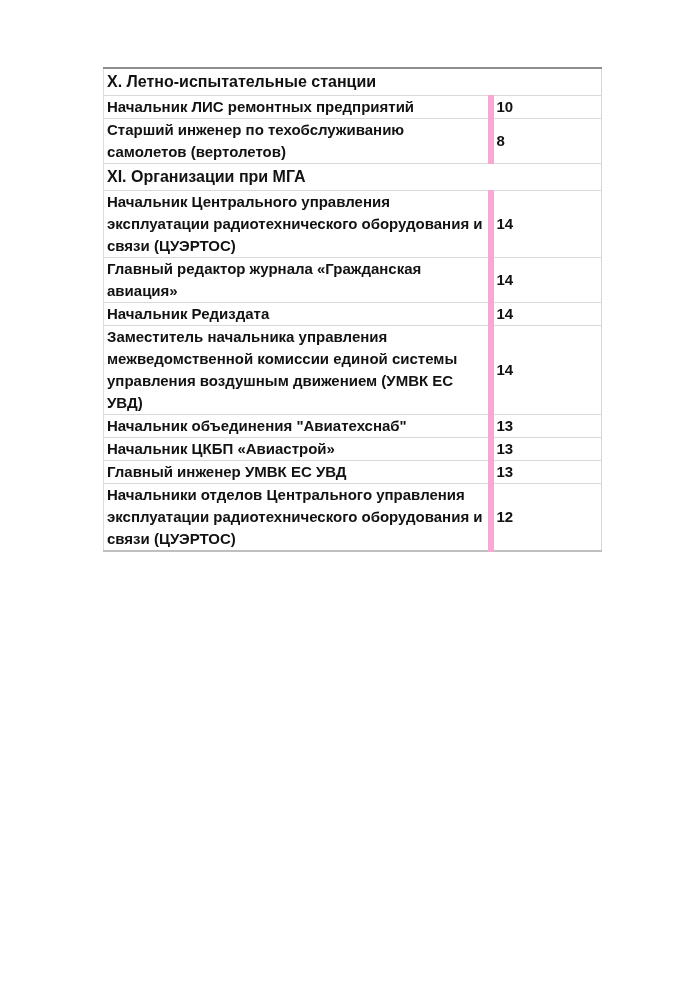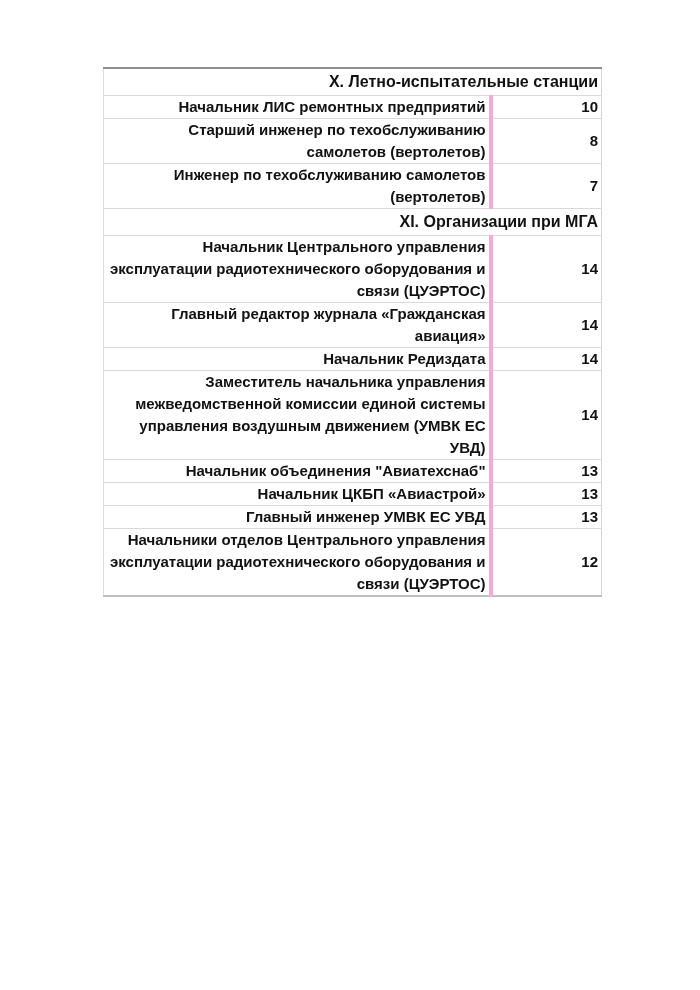--- a/index.html
+++ b/index.html
@@ -27,28 +27,28 @@
     border-left: 1px solid #dcdcdc;
     border-right: 1px solid #d6d6d6;
   }
   col.col-title { width: 387px; }
   col.col-value { width: 111px; }
   td {
     font-weight: bold;
     font-size: 15px;
     line-height: 22px;
     color: #121212;
-    text-align: right;
+    text-align: left;
     vertical-align: middle;
     padding: 0 3px;
     border-top: 1px solid #d9d9d9;
     word-wrap: break-word;
   }
   tr:first-child td { border-top: none; }
-  td.title-cell { border-right: 4px solid #f9a8d4; }
+  td.title-cell { border-right: 6px solid #f9a8d4; }
   td.value-cell { }
   td.header-cell {
     font-size: 16px;
     line-height: 26px;
     border-right: none;
   }
 </style>
 </head>
 <body>
 
@@ -62,24 +62,20 @@
         <tr>
           <td class="header-cell" colspan="2">X. Летно-испытательные станции</td>
         </tr>
         <tr>
           <td class="title-cell">Начальник ЛИС ремонтных предприятий</td>
           <td class="value-cell">10</td>
         </tr>
         <tr>
           <td class="title-cell">Старший инженер по техобслуживанию самолетов (вертолетов)</td>
           <td class="value-cell">8</td>
-        </tr>
-        <tr>
-          <td class="title-cell">Инженер по техобслуживанию самолетов (вертолетов)</td>
-          <td class="value-cell">7</td>
         </tr>
         <tr>
           <td class="header-cell" colspan="2">XI. Организации при МГА</td>
         </tr>
         <tr>
           <td class="title-cell">Начальник Центрального управления эксплуатации радиотехнического оборудования и связи (ЦУЭРТОС)</td>
           <td class="value-cell">14</td>
         </tr>
         <tr>
           <td class="title-cell">Главный редактор журнала «Гражданская авиация»</td>

